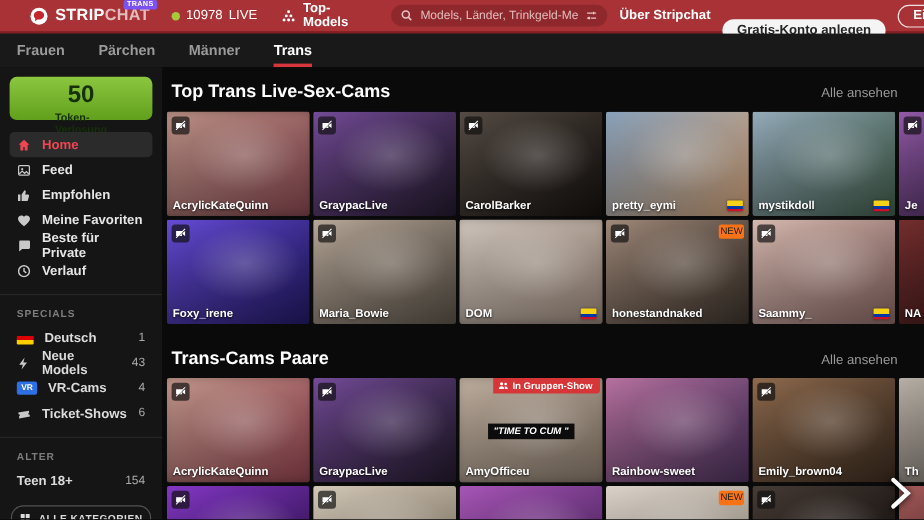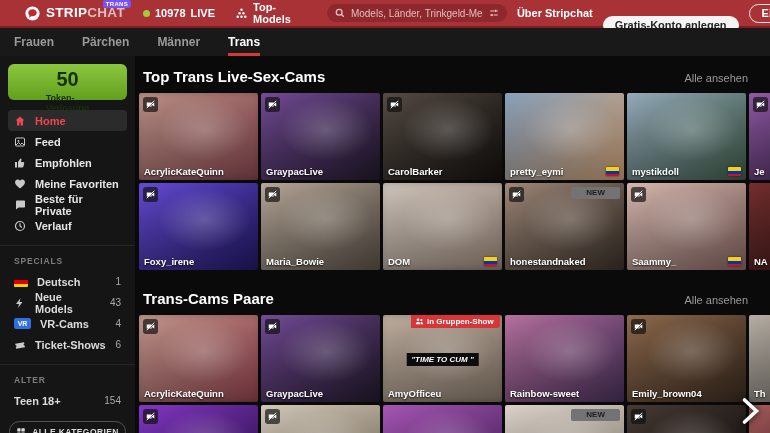--- a/index.html
+++ b/index.html
@@ -11,21 +11,21 @@
   header { height:28px; background:#a93236; border-bottom:2px solid #801f23;
     display:flex; align-items:center; padding:0 10px; gap:10px; flex:0 0 auto; color:#fff; }
   .hamburger { width:16px; height:11px; display:flex; flex-direction:column; justify-content:space-between; cursor:pointer; }
   .hamburger i { display:block; height:2px; background:#fff; border-radius:1px; }
   .brand { display:flex; align-items:center; gap:5px; margin-left:4px; }
   .brand svg { width:17px; height:17px; }
   .wordmark { position:relative; font-size:13.5px; font-weight:800; letter-spacing:.3px; line-height:1; }
   .wm-bold { color:#fff; } .wm-light { color:#e2bbbc; }
   .brand-badge { position:absolute; top:-6px; right:-6px; background:#7a52f4; color:#fff;
     font-size:6px; font-weight:800; padding:1px 3px; border-radius:2px; letter-spacing:.3px; }
-  .live { display:flex; align-items:center; gap:5px; margin-left:8px; font-size:11px; font-weight:700; }
+  .live { display:flex; align-items:center; gap:5px; margin-left:8px; font-size:11px; font-weight:400; }
   .live-dot { width:7px; height:7px; border-radius:50%; background:#a5c93d; }
   .topmodels { display:flex; align-items:center; gap:5px; margin-left:10px; font-size:11px; font-weight:700; }
   .topmodels .ico svg { width:13px; height:13px; }
   .search { margin-left:26px; width:258px; height:18px; background:#8f282c; border-radius:9px;
     display:flex; align-items:center; padding:0 8px; gap:6px; }
   .search .ico svg { width:10px; height:10px; }
   .search input { flex:1; background:transparent; border:none; outline:none; color:#fff;
     font-size:10px; font-family:"Liberation Sans",sans-serif; }
   .search input::placeholder { color:#e3bdbe; opacity:1; }
   .about { margin-left:auto; font-size:11px; font-weight:600; color:#fff; cursor:pointer; white-space:nowrap; }
@@ -89,22 +89,22 @@
   .tile-sheen { position:absolute; inset:0;
     background:radial-gradient(ellipse 60% 55% at 55% 42%, rgba(255,255,255,.22), rgba(0,0,0,0) 65%),
                linear-gradient(180deg, rgba(0,0,0,.05), rgba(0,0,0,.35)); }
   .tile-name { position:absolute; left:5px; bottom:3px; font-size:9.5px; font-weight:700;
     color:#fff; text-shadow:0 1px 2px rgba(0,0,0,.9); white-space:nowrap; }
   .cam-ico { position:absolute; top:4px; left:4px; width:15px; height:15px; border-radius:3px;
     background:rgba(15,15,15,.68); display:flex; align-items:center; justify-content:center; }
   .cam-ico svg { width:9px; height:9px; }
   .flag-co { position:absolute; right:5px; bottom:4px; width:13px; height:9px; border-radius:1px;
     background:linear-gradient(180deg,#f7d117 0 50%,#0038a8 50% 75%,#ce1126 75%); box-shadow:0 0 2px rgba(0,0,0,.6); }
-  .badge-new { position:absolute; top:4px; right:4px; background:#737373; color:#1d1d1d;
-    font-size:8px; font-weight:700; padding:1px 15px 2px; border-radius:2px; }
+  .badge-new { position:absolute; top:4px; right:4px; background:#f97316; color:#1d1d1d;
+    font-size:8px; font-weight:400; padding:1px 1px 2px; border-radius:2px; }
   .badge-group { position:absolute; top:0; left:0; background:#d63638; color:#fff;
     font-size:8px; font-weight:700; padding:2px 6px 2px 4px; border-radius:0 0 3px 0;
     display:flex; align-items:center; gap:3px;margin-left:28px; }
   .badge-group svg { width:9px; height:9px; }
   .tile-overlay { position:absolute; top:44%; left:50%; transform:translateX(-50%);
     background:#0c0c0c; color:#fff; font-style:italic; font-weight:700; font-size:8px;
     padding:2px 5px; white-space:nowrap; }
   .next-arrow { position:absolute; right:5px; top:338px; width:30px; height:34px; cursor:pointer;
     display:flex; align-items:center; justify-content:center;
     filter:drop-shadow(0 1px 3px rgba(0,0,0,.9)); }

